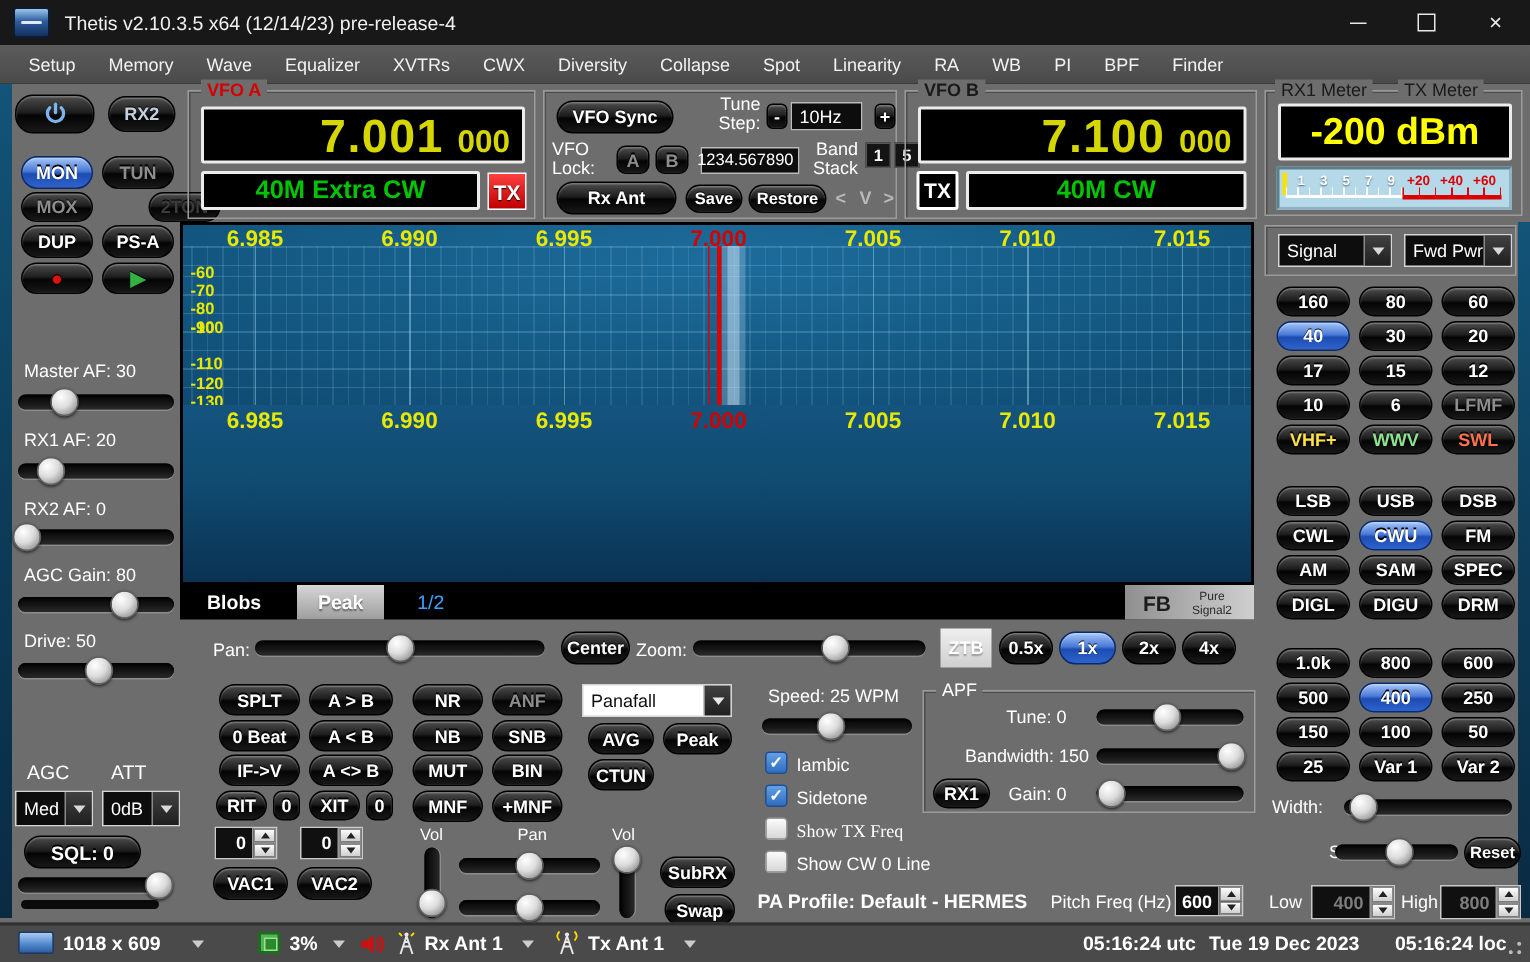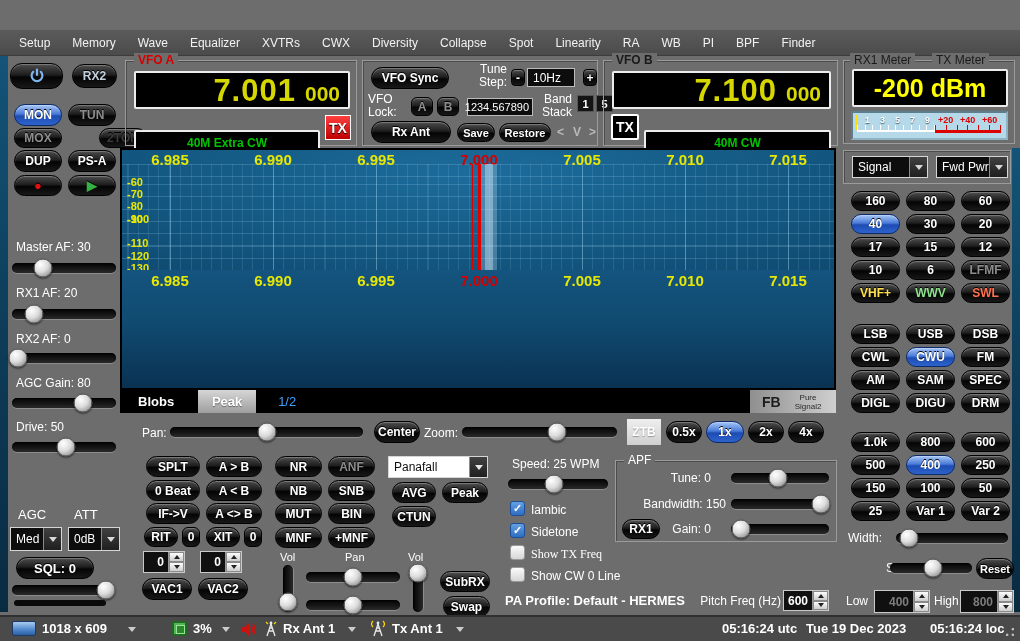--- a/index.html
+++ b/index.html
@@ -103,32 +103,47 @@
   .cpuicon{position:absolute;left:172px;top:4px;width:15px;height:15px;background:#57b357;border:2px solid #1f6b1f;border-radius:2px;box-sizing:border-box;}
   .cpuicon i{display:block;margin:2px;width:7px;height:7px;background:#2a8a2a;border:1px solid #9be09b;}
   .grip{position:absolute;right:3px;top:8px;width:14px;height:14px;
      background:radial-gradient(circle at 30% 70%, #bbb 1px, transparent 1.6px),
                 radial-gradient(circle at 70% 70%, #bbb 1px, transparent 1.6px),
                 radial-gradient(circle at 70% 30%, #bbb 1px, transparent 1.6px);}
   .sidestrip{width:8px;background:linear-gradient(180deg,#135478 0%,#0d3c59 50%,#092b42 100%);}
   .vfofreq{display:flex;align-items:baseline;justify-content:flex-end;padding-right:8px;color:#d6d600;}
   .vfofreq .main{font-size:31px;font-weight:bold;letter-spacing:1px;}
   .vfofreq .sub{font-size:21px;font-weight:bold;margin-left:9px;}
-  .bandtxt{display:flex;align-items:center;justify-content:center;color:#00c400;font-weight:bold;font-size:12px;margin-top:16px;}
+  .bandtxt{display:flex;align-items:center;justify-content:center;color:#00c400;font-weight:bold;font-size:17px;}
   .txred{background:linear-gradient(#ff4040,#c00000);border:1px solid #fff;color:#fff;font-weight:bold;font-size:14px;
      display:flex;align-items:center;justify-content:center;text-shadow:0 1px 1px #000;box-sizing:border-box;}
   .txblk{background:#000;border:2px solid #fff;color:#fff;font-weight:bold;font-size:14px;
      display:flex;align-items:center;justify-content:center;box-sizing:border-box;border-radius:2px;}
   .smalllbl{font-size:12px;color:#fff;line-height:13px;text-align:right;}
 </style>
 </head>
 <body>
 
 <div id="app">
 
+  <div class="abs titlebar">
+    <div class="appicon">
+        <i></i>
+      </div>
+    <span class="title-text">Thetis v2.10.3.5 x64 (12/14/23) pre-release-4</span>
+    <div class="winbtns">
+      <div class="winbtn">
+          <span class="bar"></span>
+        </div>
+      <div class="winbtn">
+          <span class="box"></span>
+        </div>
+      <div class="winbtn">×</div>
+    </div>
+  </div>
 
   <div class="abs menubar">
     <span class="menuitem">Setup</span>
     <span class="menuitem">Memory</span>
     <span class="menuitem">Wave</span>
     <span class="menuitem">Equalizer</span>
     <span class="menuitem">XVTRs</span>
     <span class="menuitem">CWX</span>
     <span class="menuitem">Diversity</span>
     <span class="menuitem">Collapse</span>

